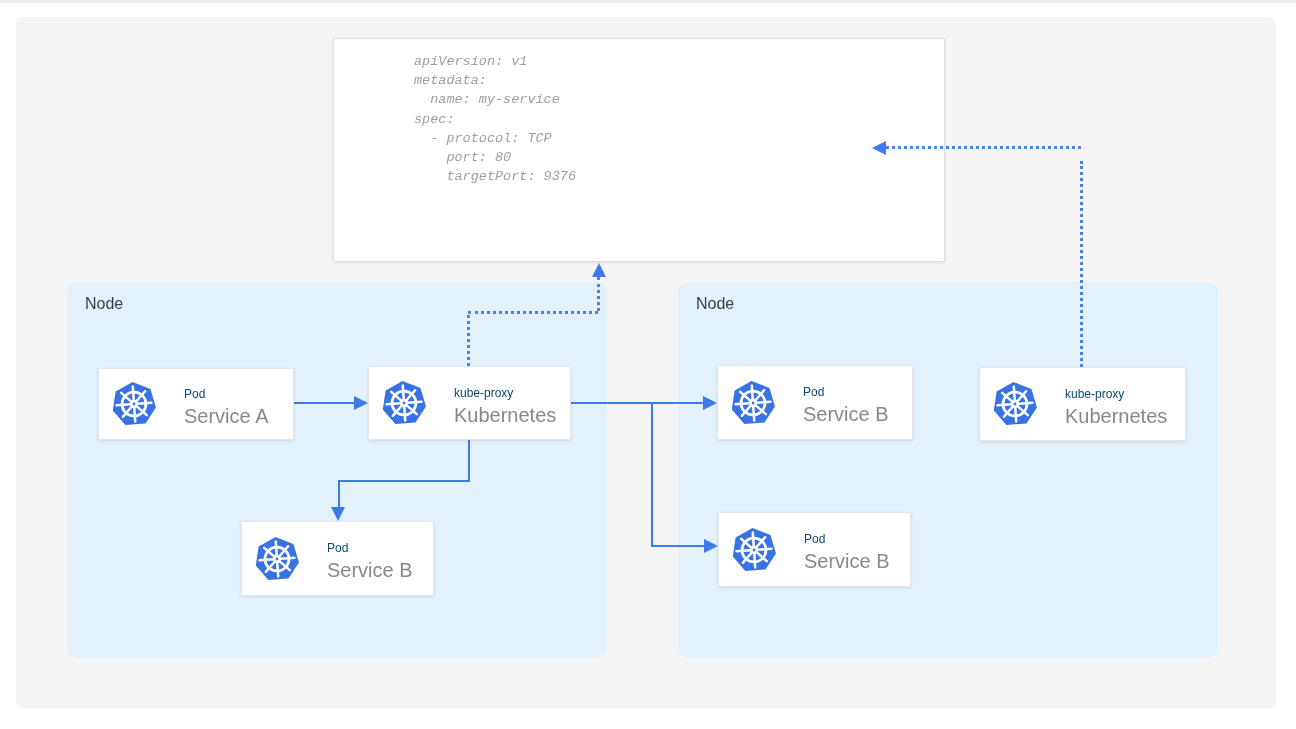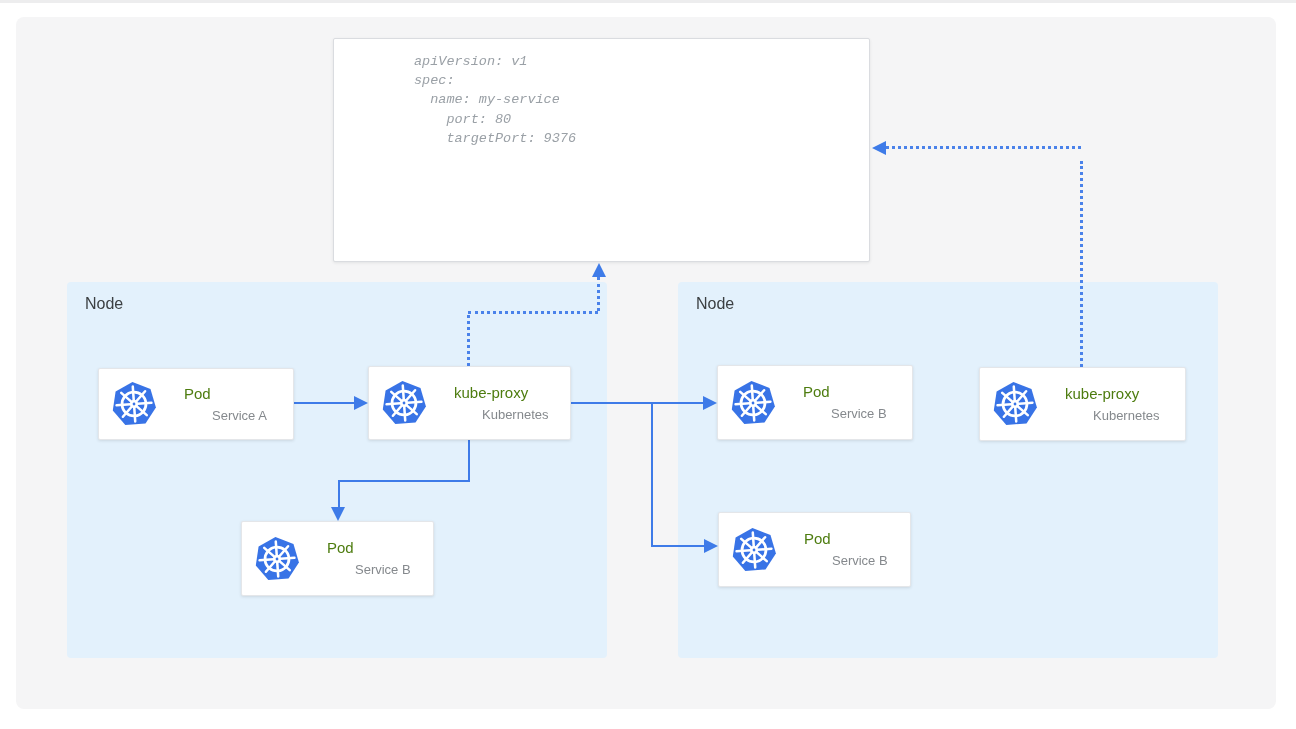--- a/index.html
+++ b/index.html
@@ -2,41 +2,41 @@
 <html><head>
 <meta charset="utf-8">
 <style>
   html,body{margin:0;padding:0;background:#ffffff;}
   #stage{position:relative;width:1296px;height:729px;overflow:hidden;
          font-family:"Liberation Sans",sans-serif;background:#ffffff;}
   .top-rule{position:absolute;left:0;top:0;width:1296px;height:3px;background:#ededee;}
   .panel{position:absolute;left:16px;top:17px;width:1260px;height:692px;
          background:#f5f5f6;border-radius:8px;}
   
-  .node{position:absolute;background:#e3f1fc;border-radius:4px;}
+  .node{position:absolute;background:#e3f1fc;border-radius:10px;}
   .node-label{position:absolute;left:18px;top:13px;font-size:16px;color:#3c4043;}
   #node-left{left:67px;top:282px;width:540px;height:376px;}
   #node-right{left:678px;top:282px;width:540px;height:376px;}
   
-  .yaml-card{position:absolute;left:333px;top:38px;width:537px;height:224px;
+  .yaml-card{position:absolute;left:333px;top:38px;width:612px;height:224px;
              box-sizing:border-box;background:#ffffff;border:1px solid #dadce0;
              border-radius:2px;box-shadow:0 1px 3px rgba(60,64,67,.10);
              padding:13px 0 0 80px;overflow:hidden;}
   .code-line{font-family:"Liberation Mono","DejaVu Sans Mono",monospace;
              font-style:italic;font-size:13.5px;line-height:19.2px;
              color:#9aa0a6;white-space:pre;}
   .code-line .b{font-weight:bold;color:#5f6368;}
   
   .card{position:absolute;background:#ffffff;border:1px solid #e4e6e9;border-radius:2px;
         box-shadow:0 1px 3px rgba(60,64,67,.14);display:flex;align-items:center;
         box-sizing:border-box;}
   .card .icon{width:46px;height:46px;margin-left:12px;flex:none;}
   .card .txt{margin-left:27px;}
-  .card .title{font-size:15px;line-height:22px;color:#4d7c0f;}
-  .card .sub{font-size:13px;line-height:20px;color:#85898d;margin-top:1px;margin-left:28px;}
+  .card .title{font-size:12px;line-height:22px;color:#0c4a6e;}
+  .card .sub{font-size:20px;line-height:20px;color:#85898d;margin-top:1px;}
   #card-pod-a{left:98px;top:368px;width:196px;height:72px;}
   #card-kube-proxy-left{left:368px;top:366px;width:203px;height:74px;}
   #card-pod-b-left{left:241px;top:521px;width:193px;height:75px;}
   #card-pod-b-right-top{left:717px;top:365px;width:196px;height:75px;}
   #card-pod-b-right-bottom{left:718px;top:512px;width:193px;height:75px;}
   #card-kube-proxy-right{left:979px;top:367px;width:207px;height:74px;}
   
   .solid{position:absolute;background:#3e7be8;}
   .dot-h{position:absolute;height:0;border-top:3px dotted #4a82ea;}
   .dot-v{position:absolute;width:0;border-left:3px dotted #4a82ea;}
@@ -57,22 +57,24 @@
   <div class="node" id="node-left">
     <div class="node-label">Node</div>
   </div>
   <div class="node" id="node-right">
     <div class="node-label">Node</div>
   </div>
 
   <div class="yaml-card">
     <div id="yaml-code">
         <div class="code-line"><span>apiVersion: v1</span></div>
+        <div class="code-line"><span>metadata:</span></div>
+        <div class="code-line"><span>  name: my-service</span></div>
         <div class="code-line"><span>spec:</span></div>
-        <div class="code-line"><span>  name: my-service</span></div>
+        <div class="code-line"><span>  - protocol: TCP</span></div>
         <div class="code-line"><span>    port: 80</span></div>
         <div class="code-line"><span>    targetPort: 9376</span></div>
       </div>
   </div>
 
   <div class="solid" style="left:294px;top:402px;width:62px;height:2px;"></div>
   <div class="tri tri-right" style="left:354px;top:396px;"></div>
 
   <div class="solid" style="left:468px;top:440px;width:2px;height:42px;"></div>
   <div class="solid" style="left:338px;top:480px;width:132px;height:2px;"></div>

